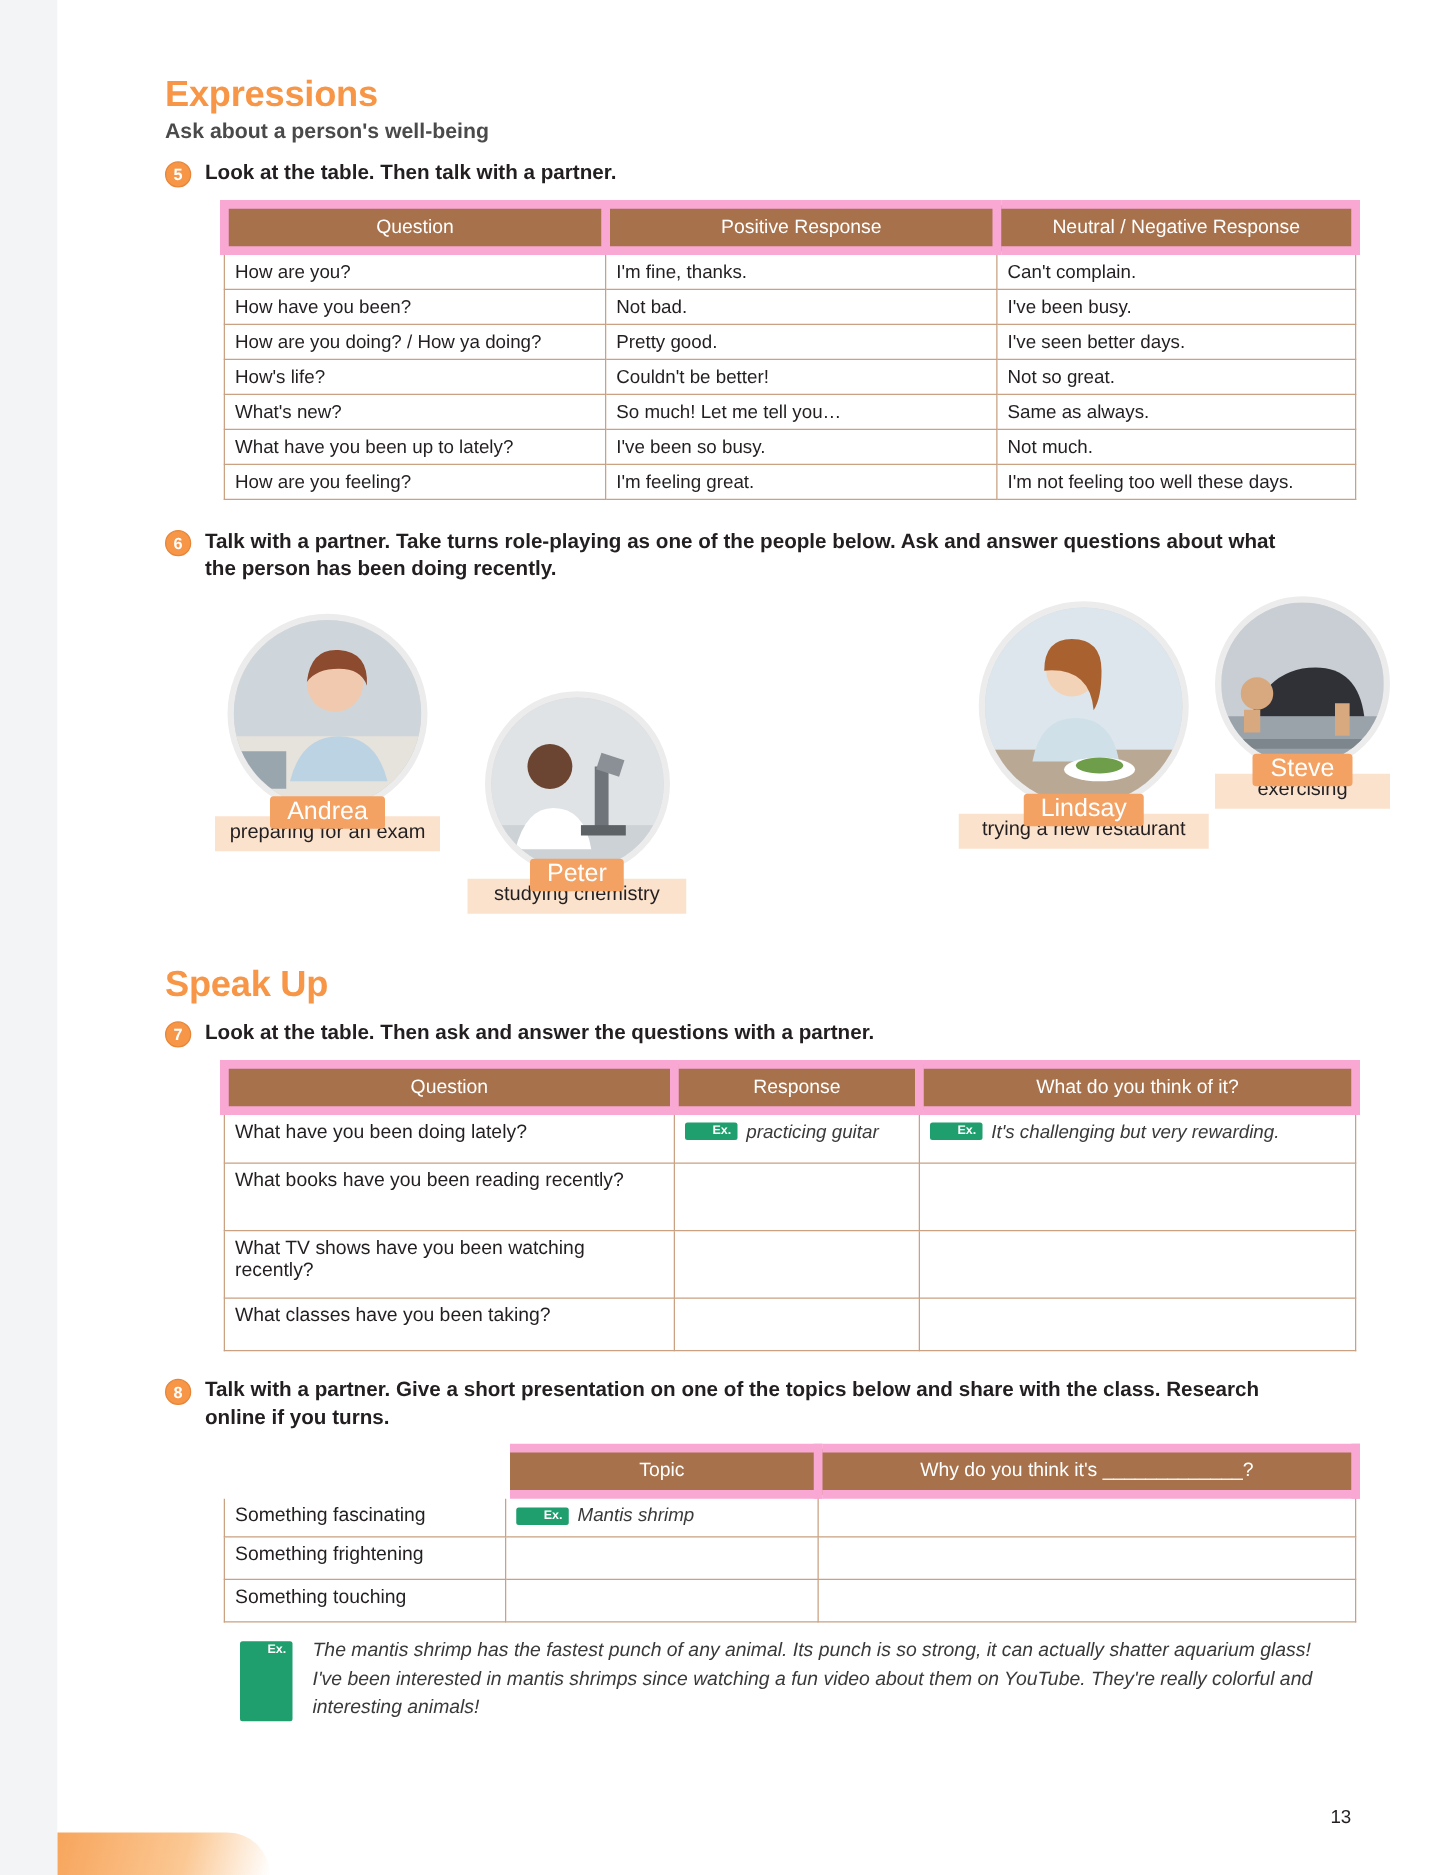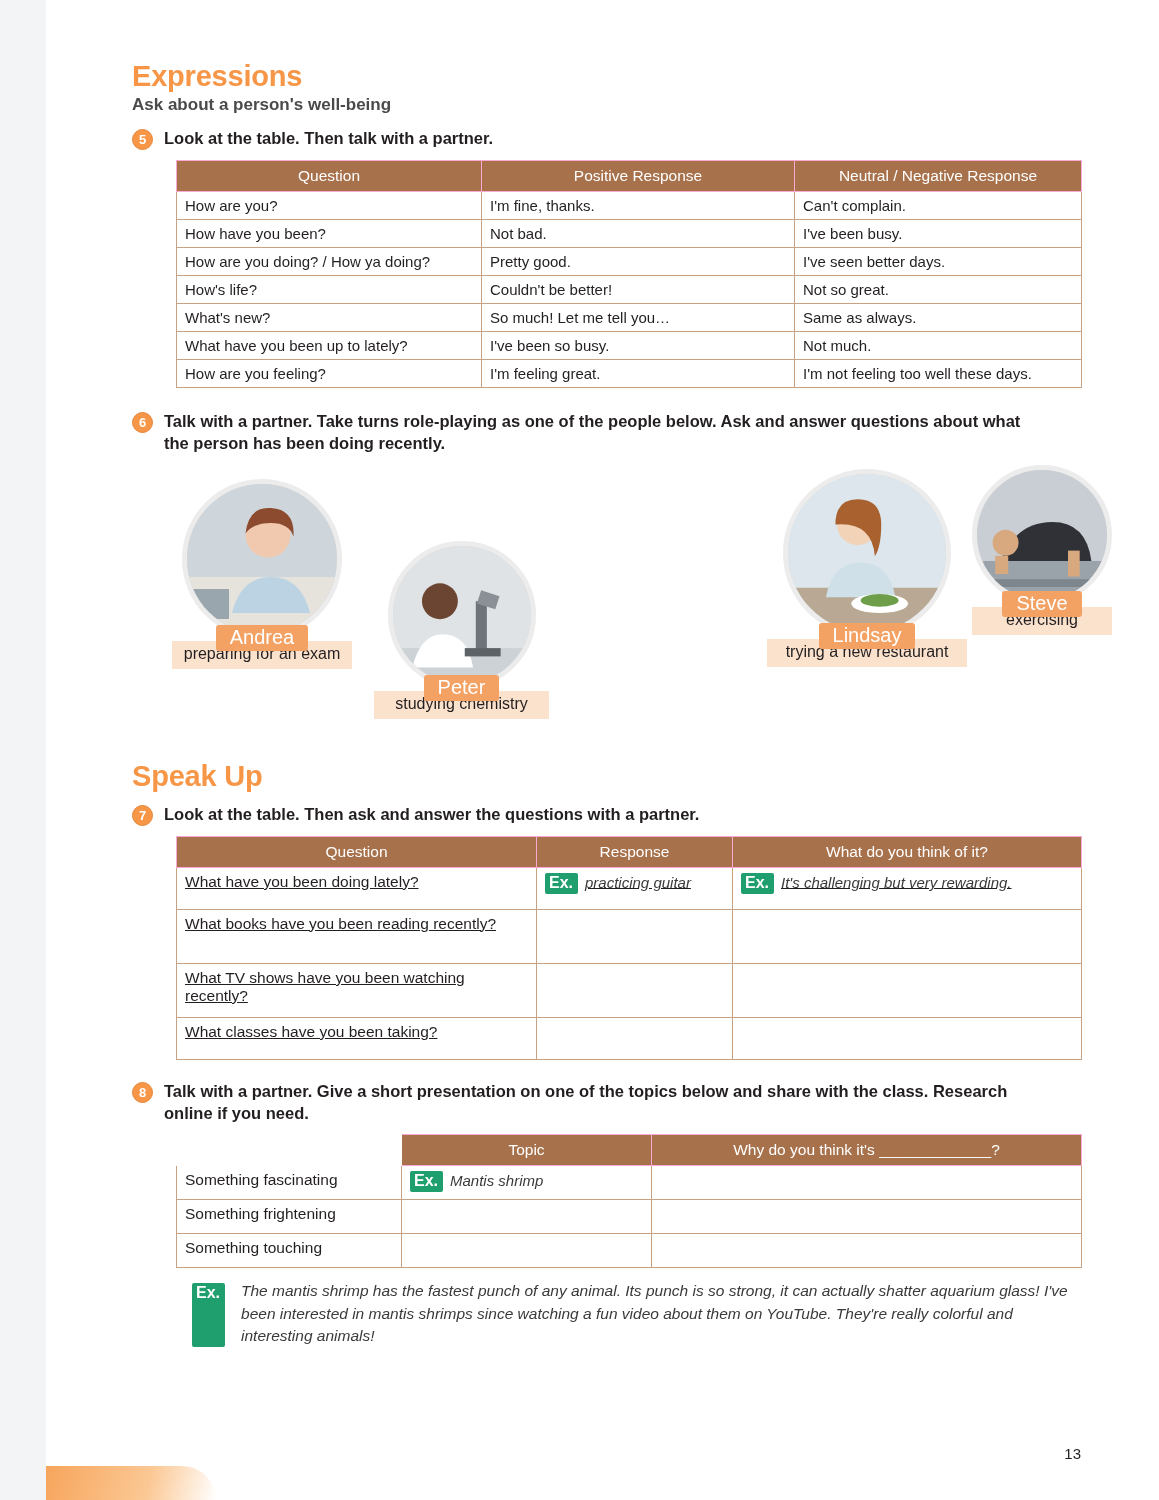--- a/index.html
+++ b/index.html
@@ -95,59 +95,59 @@
     width: 905px;
     font-size: 15px;
   }
   .tbl th {
     background: #a7714b;
     color: #ffffff;
     font-weight: normal;
     font-size: 15.5px;
     padding: 6px 6px;
     text-align: center;
-    border: 1px solid #f9a8d4;
+    border: 7px solid #f9a8d4;
   }
   .tbl td {
     border: 1px solid #c9a183;
     padding: 5px 8px;
     color: #231f20;
     vertical-align: top;
     height: 28px;
   }
 
   
   #table-expressions { width: 905px; }
   #table-expressions col.c1 { width: 305px; }
   #table-expressions col.c2 { width: 313px; }
   #table-expressions col.c3 { width: 287px; }
 
   
   #table-speakup { width: 905px; margin-top: 8px; }
   #table-speakup col.c1 { width: 360px; }
   #table-speakup col.c2 { width: 196px; }
   #table-speakup col.c3 { width: 349px; }
-  #table-speakup td { height: 42px; font-size: 15.5px; text-decoration: underline; }
+  #table-speakup td { height: 42px; font-size: 15.5px; }
   #table-speakup td.tall { height: 54px; }
 
   
   #table-topics { width: 905px; margin-top: 7px; }
   #table-topics col.c1 { width: 225px; }
   #table-topics col.c2 { width: 250px; }
   #table-topics col.c3 { width: 430px; }
   #table-topics td { height: 34px; font-size: 15.5px; }
   #table-topics th.blank { background: #ffffff; border-color: #ffffff; }
 
   .ex-badge {
     display: inline-block;
     background: #1f9e6e;
     color: #ffffff;
-    font-size: 16px;
+    font-size: 10px;
     font-weight: bold;
-    padding: 1px 5px 2px 4px;
+    padding: 1px 5px 2px 22px;
     border-radius: 2px;
     margin-right: 7px;
     vertical-align: middle;
   }
   .ex-text {
     font-style: italic;
     color: #3a3a3a;
     font-size: 15px;
   }
 
@@ -401,21 +401,21 @@
       <tr>
         <td>What classes have you been taking?</td>
         <td></td>
         <td></td>
       </tr>
     </tbody>
   </table>
 
   <div class="instruction" style="margin-top:20px;">
     <div class="num-badge">8</div>
-    <div class="instruction-text">Talk with a partner. Give a short presentation on one of the topics below and share with the class. Research online if you need.</div>
+    <div class="instruction-text">Talk with a partner. Give a short presentation on one of the topics below and share with the class. Research online if you turns.</div>
   </div>
 
   <table class="tbl" id="table-topics">
     <colgroup>
         <col class="c1">
         <col class="c2">
         <col class="c3">
       </colgroup>
     <thead>
       <tr>

